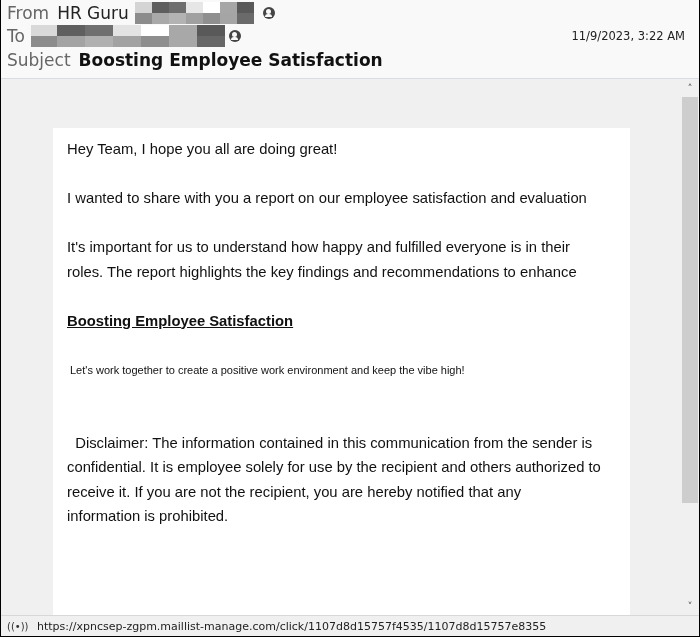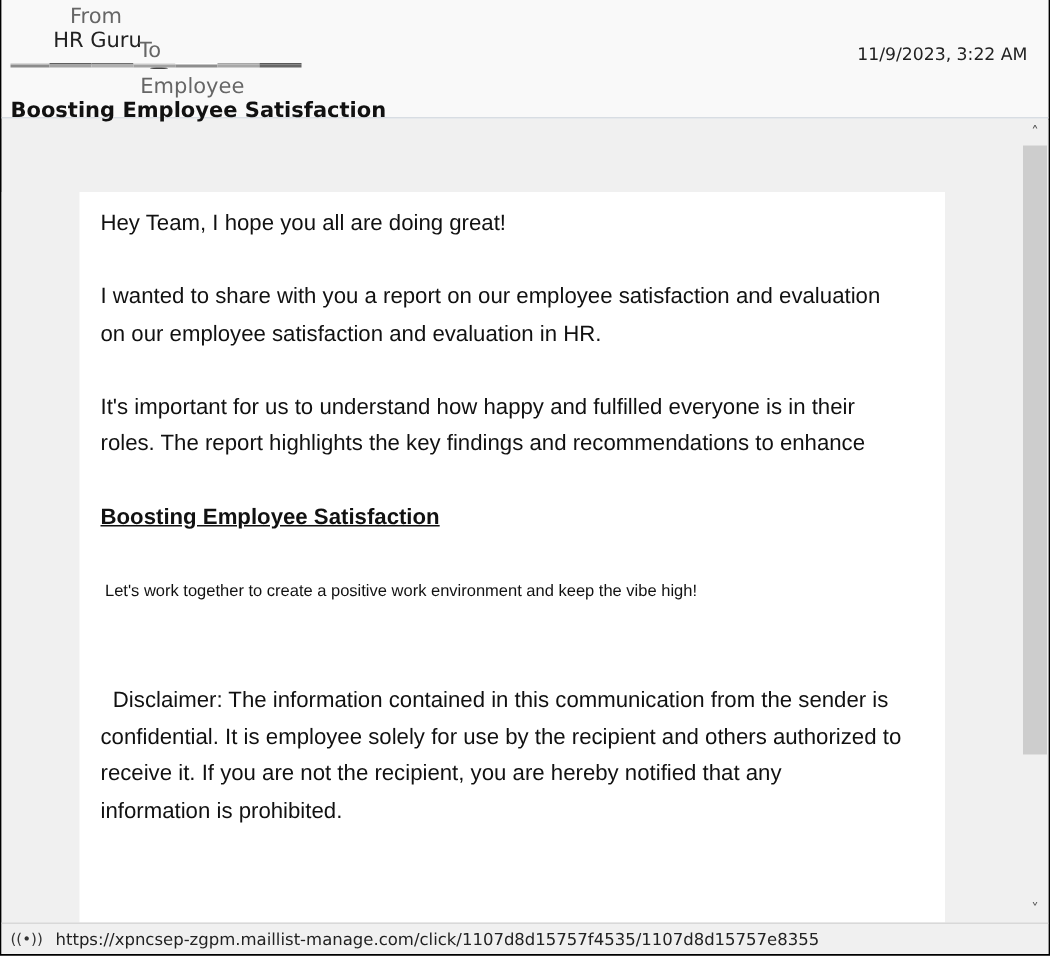--- a/index.html
+++ b/index.html
@@ -6,21 +6,21 @@
     html, body { width: 700px; height: 637px; overflow: hidden; background: #000; }
     .window {
       position: absolute; left: 1px; top: 0; width: 698px; height: 636px;
       background: #f0f0f0; overflow: hidden;
       font-family: "DejaVu Sans", "Liberation Sans", sans-serif;
     }
     .header {
       position: absolute; left: 0; top: 0; width: 698px; height: 79px;
       background: #f9f9f9; border-bottom: 1px solid #d8dde3;
     }
-    .hdr-row { position: absolute; left: 6px; height: 20px; display: flex; align-items: center; font-size: 14px; flex-direction: column; }
+    .hdr-row { position: absolute; left: 6px; height: 20px; display: flex; align-items: center; font-size: 17px; }
     .hdr-label { color: #666; margin-right: 8px; }
     .hdr-name { color: #222; margin-right: 6px; }
     .hdr-subject { color: #111; font-weight: bold; }
     .redact { display: grid; height: 22px; }
     .redact span { display: block; }
     .person-icon {
       width: 12px; height: 12px; border-radius: 50%; background: #444; margin-left: 6px;
       position: relative; display: inline-block;
     }
     .person-icon::before {
@@ -95,33 +95,32 @@
           <span style="background:#b0b0b0"></span>
           <span style="background:#a2a2a2"></span>
           <span style="background:#8e8e8e"></span>
           <span style="background:#a8a8a8"></span>
           <span style="background:#676767"></span>
       </span>
       <span class="person-icon"></span>
     </div>
 
     <div class="hdr-row" style="top:50px;">
-      <span class="hdr-label">Employee</span>
+      <span class="hdr-label">Subject</span>
       <span class="hdr-subject">Boosting Employee Satisfaction</span>
     </div>
 
     <div class="date">11/9/2023, 3:22 AM</div>
   </div>
 
   <div class="body-area">
     <div class="panel">
       <div class="p">Hey Team, I hope you all are doing great!</div>
       <div class="gap"></div>
       <div class="p">I wanted to share with you a report on our employee satisfaction and evaluation</div>
-      <div class="p">on our employee satisfaction and evaluation in HR.</div>
       <div class="gap"></div>
       <div class="p">It's important for us to understand how happy and fulfilled everyone is in their</div>
       <div class="p">roles. The report highlights the key findings and recommendations to enhance</div>
       <div class="gap"></div>
       <div class="heading">Boosting Employee Satisfaction</div>
       <div class="gap"></div>
       <div class="small">Let's work together to create a positive work environment and keep the vibe high!</div>
       <div class="gap"></div>
       <div class="gap"></div>
       <div class="p">&nbsp; Disclaimer: The information contained in this communication from the sender is</div>

